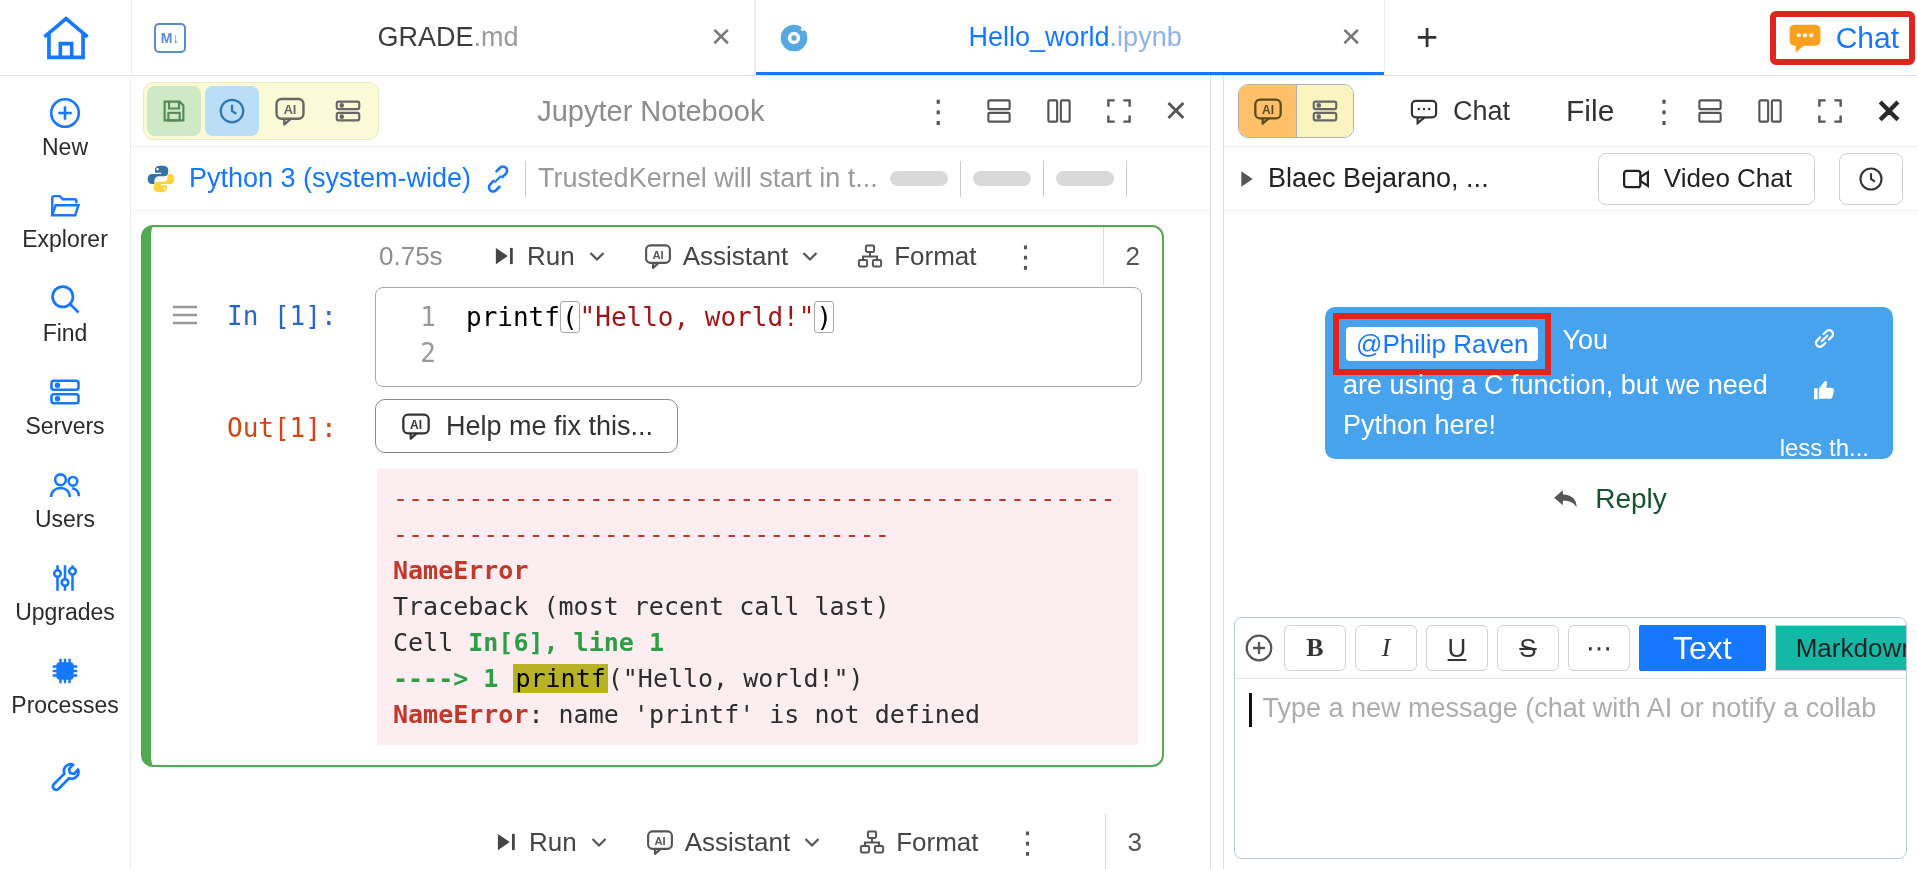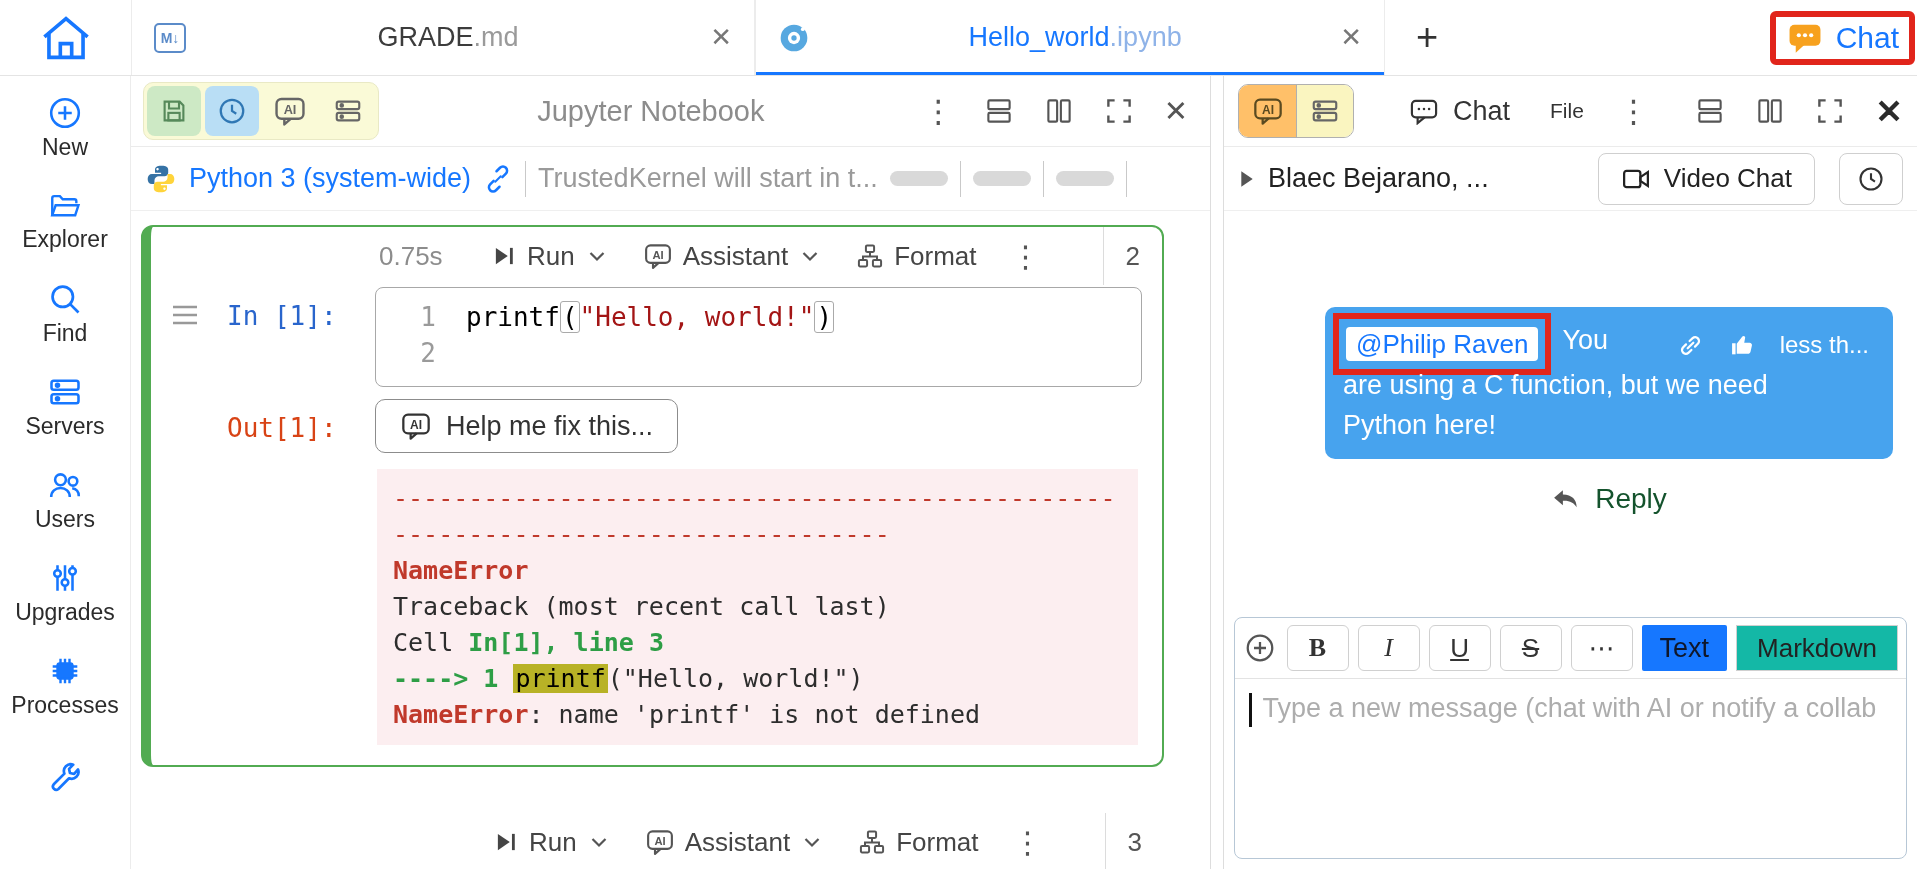--- a/index.html
+++ b/index.html
@@ -91,55 +91,55 @@
   .cell2-bar { margin:46px 46px 0 22px; flex:none; }
 
   
   .chat-toolbar { height:71px; display:flex; align-items:center; padding:0 14px; border-bottom:1px solid #ebebeb; flex:none; }
   .ai-group { display:flex; border:1.5px solid #b0b0b0; border-radius:10px; overflow:hidden; flex:none; }
   .ai-btn { width:57px; height:52px; display:flex; align-items:center; justify-content:center;
             background:#ffc069; color:#5a4a20; }
   .srv-btn { width:57px; height:52px; display:flex; align-items:center; justify-content:center;
              background:#faf5c0; color:#666; border-left:1.5px solid #b0b0b0; }
   .chat-label { margin-left:54px; display:flex; align-items:center; gap:13px; font-size:27px; color:#333; }
-  .file-label { margin-left:40px; font-size:21px; color:#333; }
+  .file-label { margin-left:56px; font-size:30px; color:#333; }
   .chat-dots { margin-left:34px; font-size:31px; color:#555; }
   .chat-win { margin-left:auto; display:flex; align-items:center; gap:30px; color:#555; }
   .chat-x { font-size:33px; color:#2b2b2b; font-weight:600; }
 
   .chat-subheader { height:64px; display:flex; align-items:center; gap:12px; padding:0 14px;
                     border-bottom:1px solid #efefef; flex:none; }
   .participants { font-size:27px; color:#222; max-width:250px; overflow:hidden; text-overflow:ellipsis; white-space:nowrap; }
   .video-btn { margin-left:auto; display:flex; align-items:center; gap:13px; border:1.5px solid #cfcfcf;
                border-radius:8px; height:52px; padding:0 22px; font-size:26px; color:#222; background:#fff; white-space:nowrap; }
   .clockbtn { margin-left:12px; border:1.5px solid #cfcfcf; border-radius:8px; width:64px; height:52px;
               display:flex; align-items:center; justify-content:center; color:#333; flex:none; }
 
   .chat-body { position:relative; height:400px; flex:none; }
   .bubble { position:absolute; top:96px; right:24px; width:568px; background:#47a3ee; border-radius:10px;
             color:#fff; font-size:27px; line-height:40px; padding:12px 18px 14px; }
-  .meta { position:absolute; top:18px; right:24px; display:flex; align-items:center; gap:24px; font-size:24px; }
+  .meta { position:absolute; top:18px; right:24px; display:flex; align-items:center; gap:24px; font-size:24px;flex-direction:column; }
   .mention-annotation { display:inline-block; border:6px solid #e1251b; padding:5px 7px;
                         margin:-6px 4px -10px -10px; vertical-align:middle; }
   .mention { background:#fff; color:#1677ff; padding:2px 10px; border-radius:4px; font-size:26px; white-space:nowrap; }
   .reply-row { position:absolute; top:272px; right:24px; width:568px; display:flex; align-items:center;
                justify-content:center; gap:14px; font-size:28px; color:#14532d; }
 
   .composer { flex:1; margin:6px 10px 10px; border:1.5px solid #b7c7d6; border-radius:8px;
               display:flex; flex-direction:column; min-height:0; overflow:hidden; }
   .composer-bar { display:flex; align-items:center; gap:9px; padding:7px 8px; border-bottom:1px solid #e3e3e3; }
   .plusbtn { width:52px; height:46px; display:flex; align-items:center; justify-content:center; color:#555; }
   .fmt-btn { min-width:62px; height:46px; border:1.5px solid #d0d0d0; border-radius:6px; background:#fff;
              display:flex; align-items:center; justify-content:center; font-size:26px; color:#333; }
   .fmt-btn.bold   { font-family:"Liberation Serif", serif; font-weight:bold; }
   .fmt-btn.italic { font-family:"Liberation Serif", serif; font-style:italic; }
   .fmt-btn.und    { text-decoration:underline; }
   .fmt-btn.strike { text-decoration:line-through; }
-  .mode-text { margin-left:auto; height:46px; padding:0 18px; background:#1677ff; color:#0f172a;
-               display:flex; align-items:center; font-size:27px; border-radius:2px; }
+  .mode-text { margin-left:auto; height:46px; padding:0 34px; background:#1677ff; color:#ffffff;
+               display:flex; align-items:center; font-size:32px; border-radius:2px; }
   .mode-md { height:46px; padding:0 20px; border:1.5px solid #d0d0d0; background:#14b8a6; color:#222;
              display:flex; align-items:center; font-size:26px; }
   .composer-input { flex:1; padding:14px 14px; font-size:27px; color:#adadad; white-space:nowrap; overflow:hidden; }
   .cursor { display:inline-block; width:2.5px; height:34px; background:#111; vertical-align:middle; margin-right:4px; }
 
   svg { flex:none; display:block; }
 </style>
 </head>
 <body>
 
@@ -448,21 +448,21 @@
             </span>
             <span>Help me fix this...</span>
           </div>
         </div>
 
         <div class="error">
           <div class="e-red">------------------------------------------------</div>
           <div class="e-red">---------------------------------</div>
           <div class="e-red b">NameError</div>
           <div class="e-blk">Traceback (most recent call last)</div>
-          <div><span class="e-blk">Cell </span><span class="e-grn">In[1], line 3</span></div>
+          <div><span class="e-blk">Cell </span><span class="e-grn">In[6], line 1</span></div>
           <div><span class="e-grn">----&gt; 1 </span><span class="e-hl">printf</span><span class="e-blk">("Hello, world!")</span></div>
           <div><span class="e-red b">NameError</span><span class="e-blk">: name 'printf' is not defined</span></div>
         </div>
       </div>
 
       <div class="cell2-bar">
         <div class="cell-toolbar">
           <span class="ct-time"></span>
           <span class="ct-btn">
             <span>

